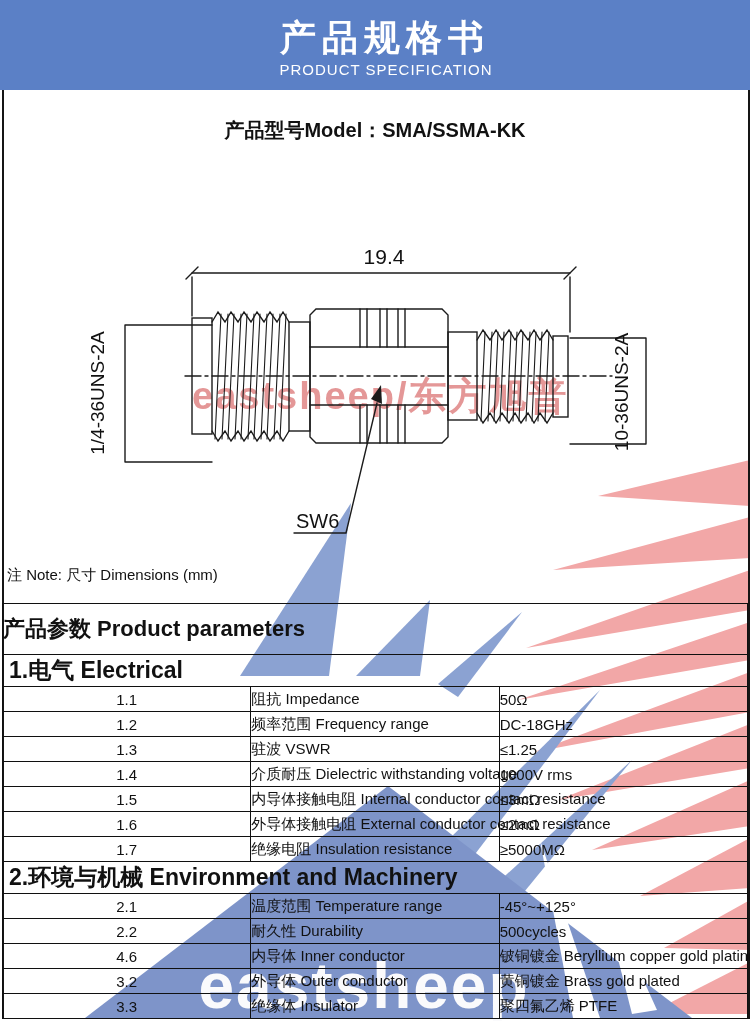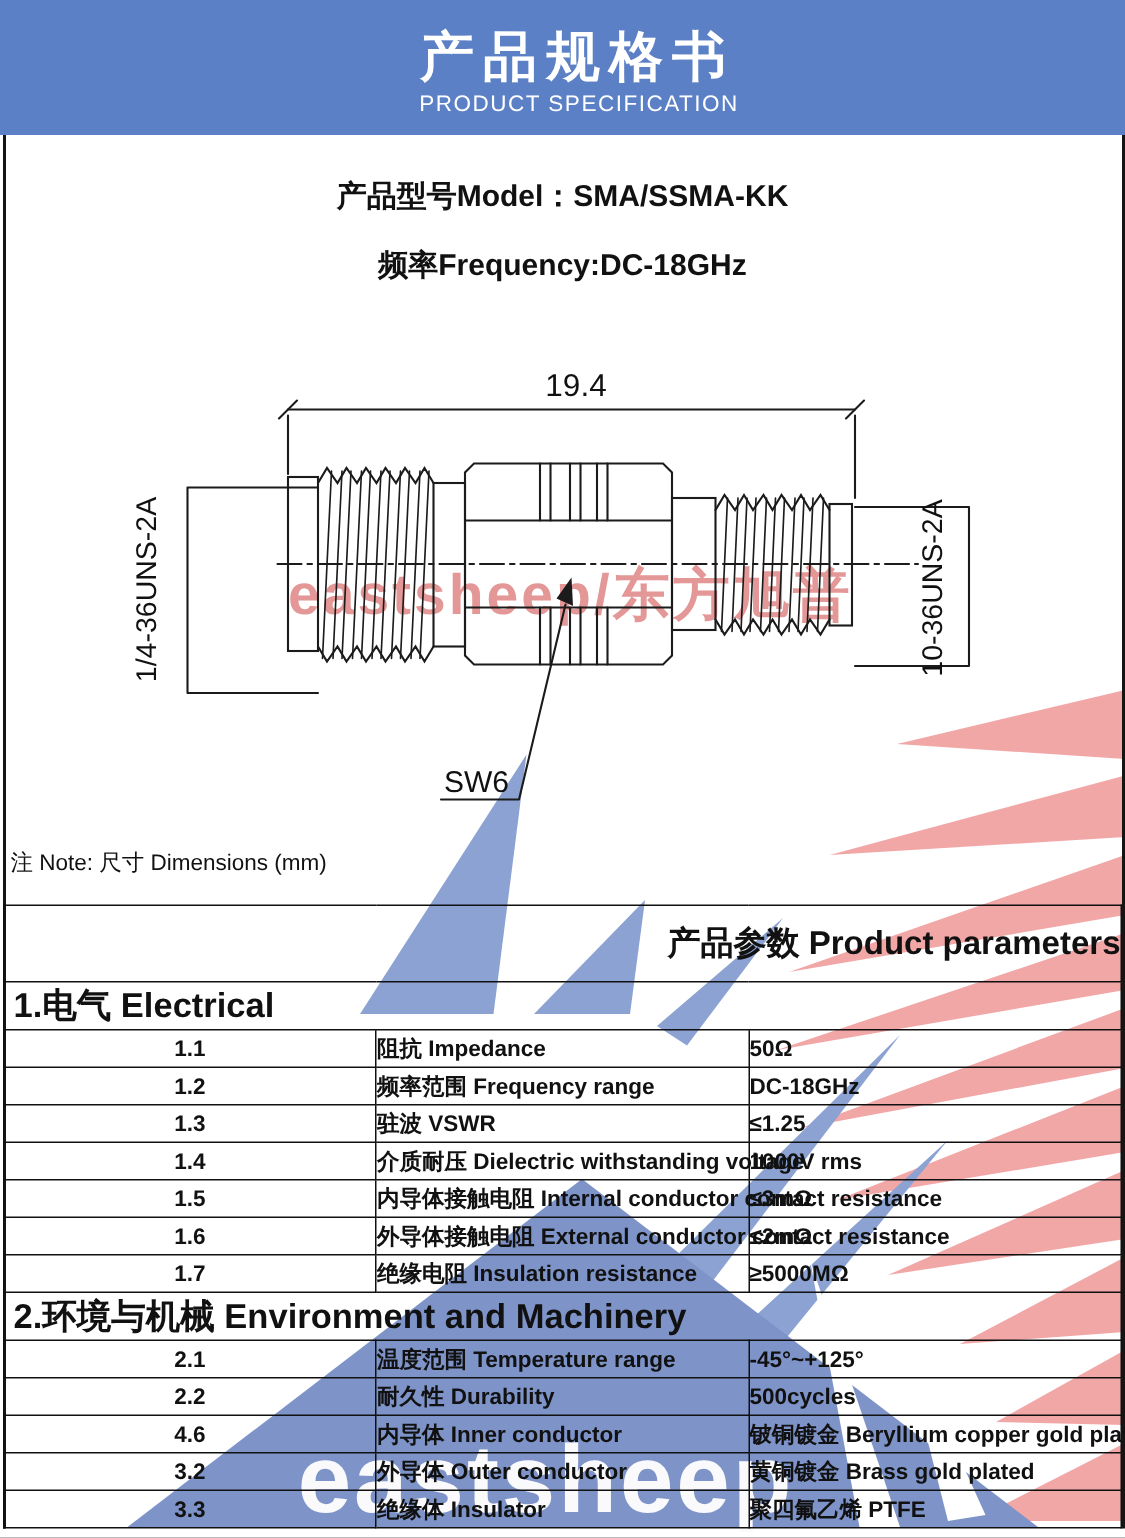--- a/index.html
+++ b/index.html
@@ -25,23 +25,23 @@
   .wm-red-text{position:absolute;left:192px;top:371px;font-size:38px;font-weight:bold;
                color:#dd7a7a;opacity:.78;letter-spacing:2px;white-space:nowrap;z-index:1;}
   
   .wm-svg{position:absolute;left:0;top:0;z-index:0;}
   .draw-svg{position:absolute;left:0;top:0;z-index:2;}
   
   table.params{position:absolute;left:2px;top:603px;width:746px;border-collapse:collapse;
                table-layout:fixed;z-index:5;background:transparent;}
   table.params td{border:1.5px solid #101010;padding:0;font-size:15px;white-space:nowrap;
                   overflow:visible;background:transparent;}
-  tr.t-title td{height:50px;text-align:right;font-size:22px;font-weight:bold;}
+  tr.t-title td{height:50px;text-align:left;font-size:22px;font-weight:bold;}
   tr.sec td{height:26px;font-size:23px;font-weight:bold;padding-left:6px;}
-  tr.row td{height:24px;font-weight:bold;}
+  tr.row td{height:24px;}
   td.c1{width:62px;text-align:center;}
   td.c2{width:378px;padding-left:12px;}
   td.c3{padding-left:8px;}
 </style>
 </head>
 <body>
 
 <div id="canvas">
 
   <svg class="wm-svg" width="750" height="1025" viewBox="0 0 750 1025">
@@ -74,21 +74,20 @@
   <div class="wm-red-text">eastsheep/东方旭普</div>
 
   <div class="hdr">
     <div class="hdr-title">产品规格书</div>
     <div class="hdr-sub">PRODUCT SPECIFICATION</div>
   </div>
 
   <div class="page-frame"></div>
 
   <div class="model-line">产品型号Model：SMA/SSMA-KK</div>
-  <div class="freq-line">频率Frequency:DC-18GHz</div>
 
   <svg class="draw-svg" width="750" height="560" viewBox="0 0 750 560">
     <g stroke="#1b1b1b" stroke-width="1.4" fill="none" stroke-linecap="round">
 
       <path d="M192,273 H570"></path>
       <path d="M186,279 L198,267 M564,279 L576,267"></path>
       <path d="M192,277 V316 M570,277 V332"></path>
 
       <path d="M125,325 H212 M125,462 H212 M125,325 V462"></path>
 

